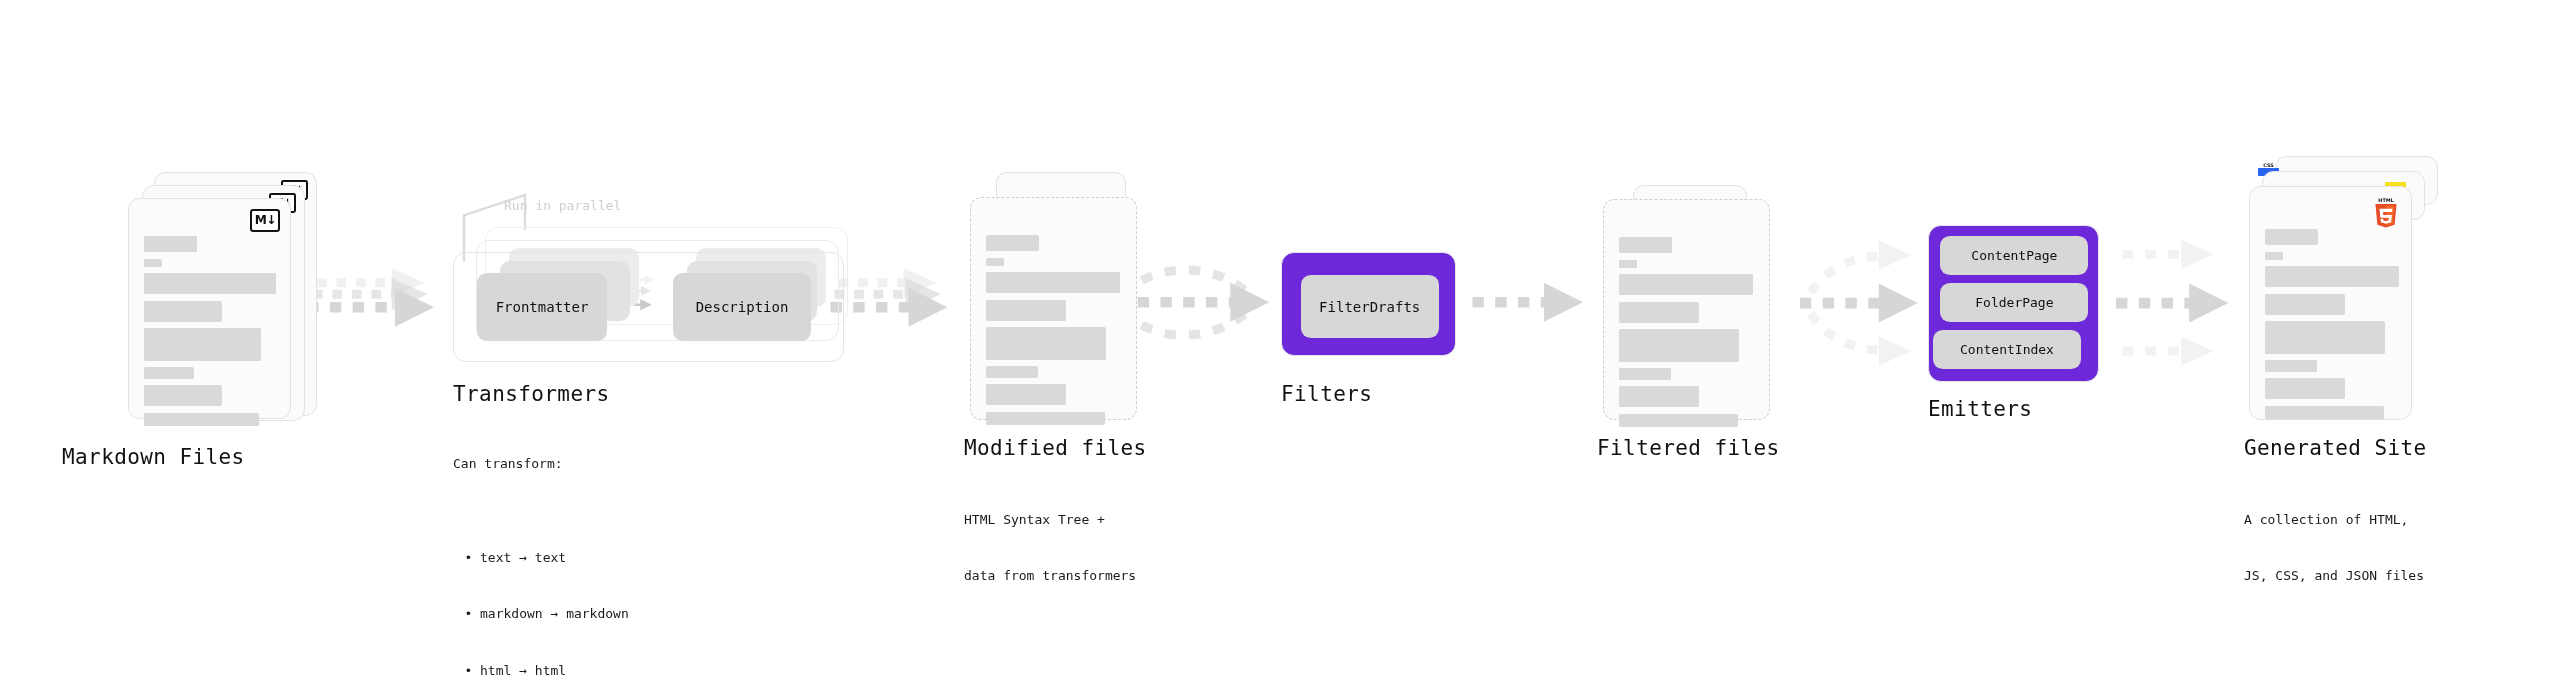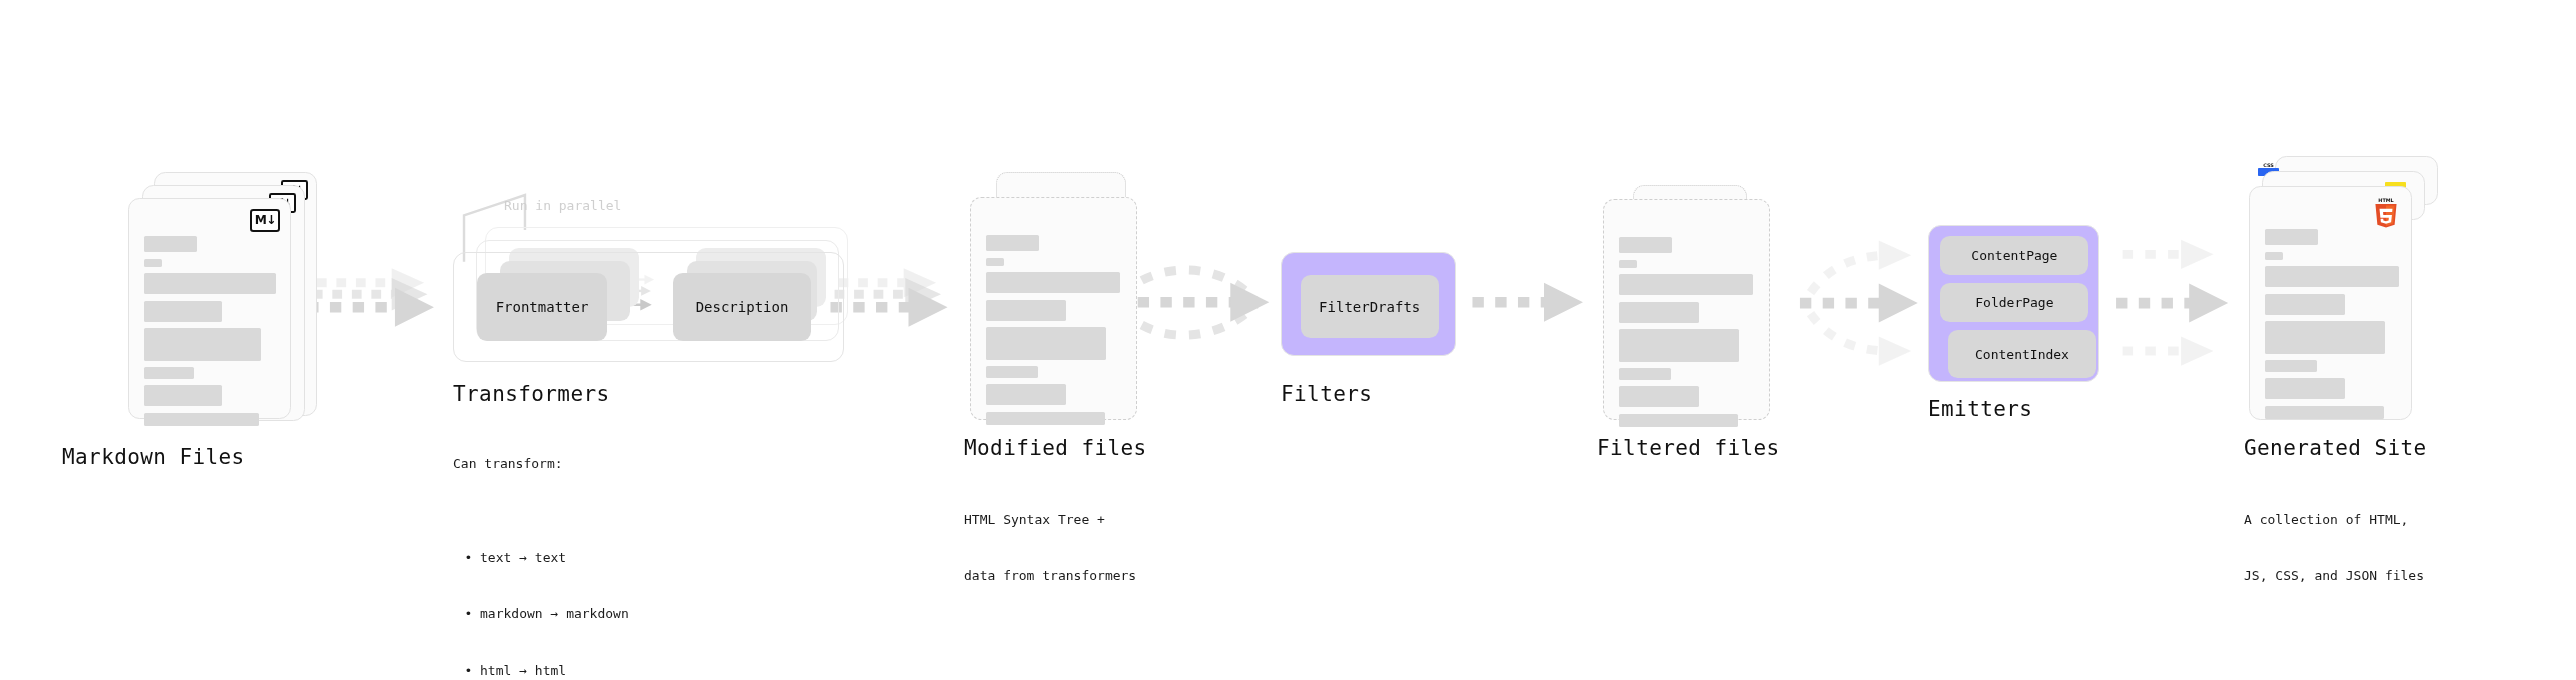--- a/index.html
+++ b/index.html
@@ -73,21 +73,21 @@
     white-space:pre;
   }
   .caption .bullets{margin:0;padding:0;list-style:none;}
   .caption .bullets li{white-space:pre;}
 
   
   .groupbox{
     position:absolute;
     border:1.6px solid #e4e4e4;
     border-radius:13px;
-    background:#c4b5fd;
+    background:#6d28d9;
     box-sizing:border-box;
   }
   .groupbox.ghost{background:transparent;}
   .chip{
     position:absolute;
     background:#d7d7d7;
     border-radius:9.8px;
     display:flex;align-items:center;justify-content:center;
     font-size:14px;color:#111;white-space:nowrap;
   }
@@ -300,21 +300,21 @@
         <div class="bar" style="width:80px;height:21px;"></div>
         <div class="bar" style="width:119px;height:13px;"></div>
       </div>
     </div>
   </div>
   <div class="title" style="left:1597px;top:436px;">Filtered files</div>
 
   <div class="groupbox" style="left:1928px;top:225px;width:171px;height:157px;">
     <div class="chip" style="left:11.4px;top:9.8px;width:148px;height:39px;font-size:13px;">ContentPage</div>
     <div class="chip" style="left:11.4px;top:57px;width:148px;height:39px;font-size:13px;">FolderPage</div>
-    <div class="chip" style="left:19px;top:104px;width:148px;height:48px;font-size:13px;">ContentIndex</div>
+    <div class="chip" style="left:4px;top:104px;width:148px;height:39px;font-size:13px;">ContentIndex</div>
   </div>
   <div class="title" style="left:1928px;top:397px;">Emitters</div>
 
   <div class="cardstack">
     <div class="card" style="left:2275px;top:156px;width:163px;height:49px;">
       <div class="badge css-badge" style="right:18px;top:11.4px;">
           <span>CSS</span>
         </div>
     </div>
     <div class="card" style="left:2262px;top:171px;width:163px;height:49px;">

